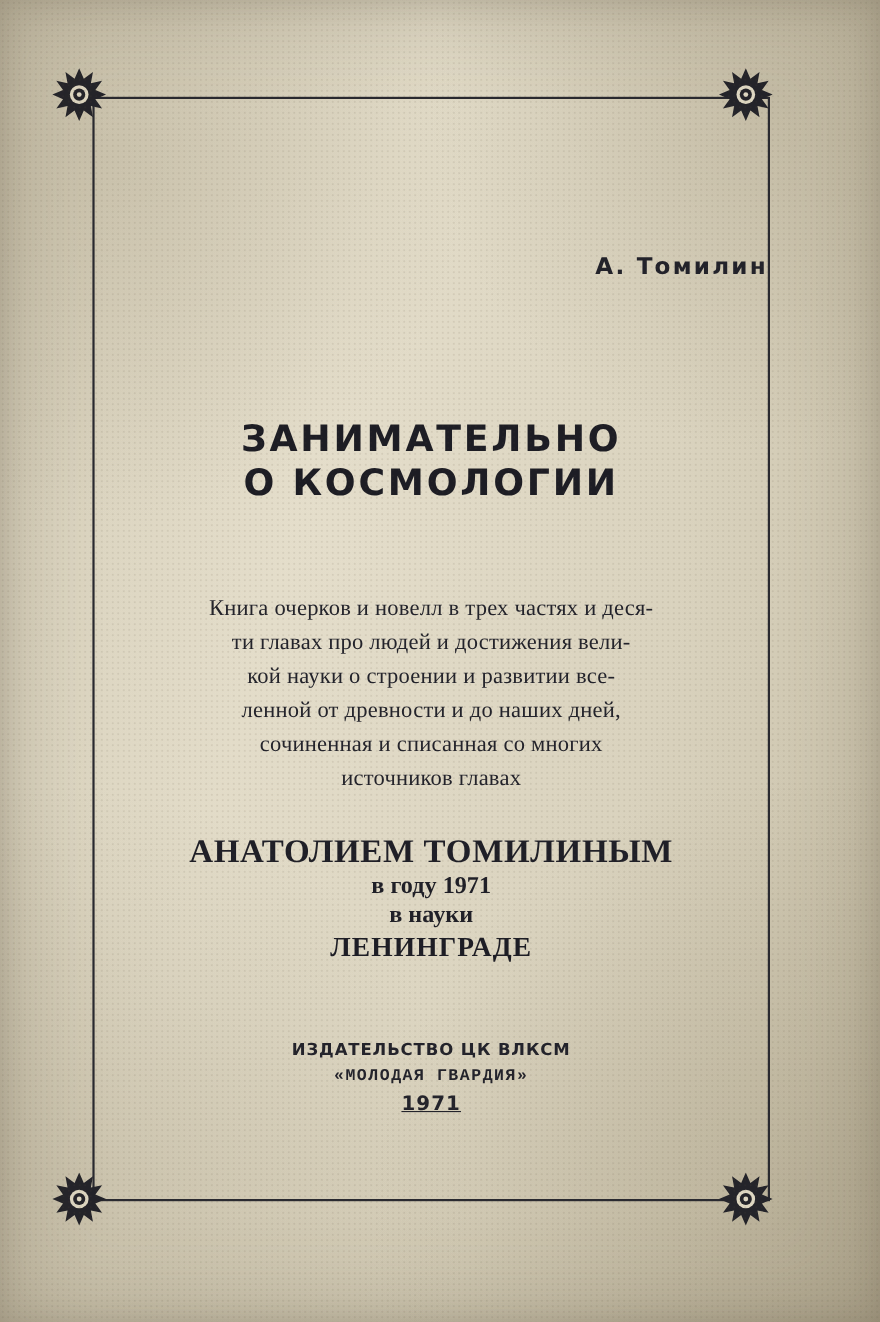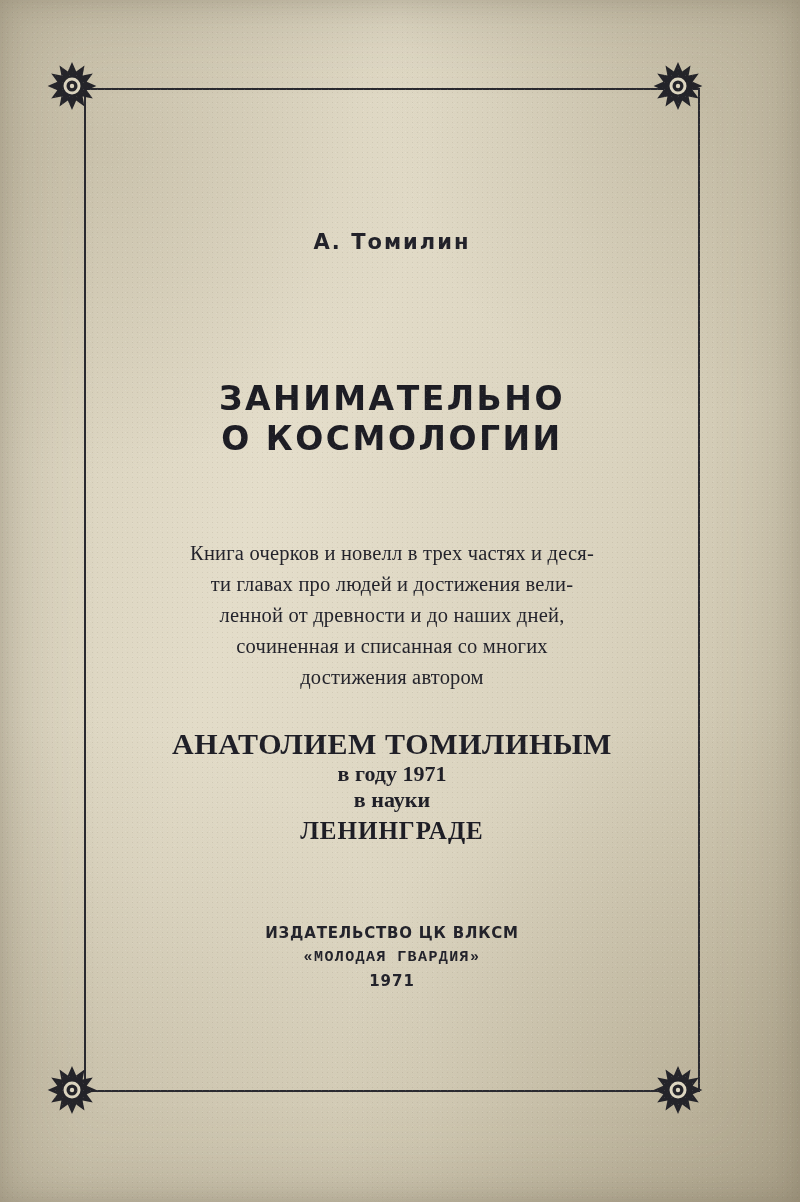--- a/index.html
+++ b/index.html
@@ -75,20 +75,21 @@
     color: #24242c;
   }
 
   .author-line {
     margin-top: 140px;
     font-family: "DejaVu Sans", sans-serif;
     font-weight: bold;
     font-size: 21px;
     letter-spacing: 2.0px;
     color: #22222a;
+    text-align: right;
   }
 
   .title {
     margin-top: 125px;
     font-family: "DejaVu Sans", sans-serif;
     font-weight: bold;
     font-size: 33px;
     letter-spacing: 2.5px;
     line-height: 1.22;
     color: #1d1d24;
@@ -129,21 +130,21 @@
     font-weight: bold;
     font-size: 25px;
     letter-spacing: 1px;
     color: #1d1d25;
   }
 
   .imprint {
     position: absolute;
     left: 0;
     right: 0;
-    bottom: 100px;
+    bottom: 76px;
     text-align: center;
   }
   .imprint .pub {
     font-family: "DejaVu Sans", sans-serif;
     font-weight: bold;
     font-size: 15px;
     letter-spacing: 0.8px;
     color: #23232b;
   }
   .imprint .series {
@@ -151,23 +152,24 @@
     font-family: Liberation Mono, monospace;
     font-weight: bold;
     font-size: 15px;
     letter-spacing: 1.4px;
     color: #23232b;
   }
   .imprint .year {
     margin-top: 6px;
     font-family: "DejaVu Sans", sans-serif;
     font-weight: bold;
-    font-size: 15px;
+    font-size: 18px;
     letter-spacing: 1px;
     color: #23232b;
+    text-decoration: underline;
   }
 
   
   .speckle {
     position: absolute;
     inset: 0;
     opacity: 0.20;
     background-image:
       radial-gradient(rgba(90,80,60,0.55) 0.6px, transparent 0.7px),
       radial-gradient(rgba(255,255,255,0.5) 0.5px, transparent 0.6px);
@@ -232,23 +234,24 @@
     <div class="author-line">А. Томилин</div>
 
     <div class="title">
       <span class="line1">ЗАНИМАТЕЛЬНО</span>
       <span class="line2">О КОСМОЛОГИИ</span>
     </div>
 
     <div class="blurb">
       <div>Книга очерков и новелл в трех частях и деся-</div>
       <div>ти главах про людей и достижения вели-</div>
+      <div>кой науки о строении и развитии все-</div>
       <div>ленной от древности и до наших дней,</div>
       <div>сочиненная и списанная со многих</div>
-      <div>достижения автором</div>
+      <div>источников главах</div>
     </div>
 
     <div class="byline">АНАТОЛИЕМ ТОМИЛИНЫМ</div>
 
     <div class="year-line">в году 1971</div>
 
     <div class="city-label">в науки</div>
 
     <div class="city-name">ЛЕНИНГРАДЕ</div>
 

